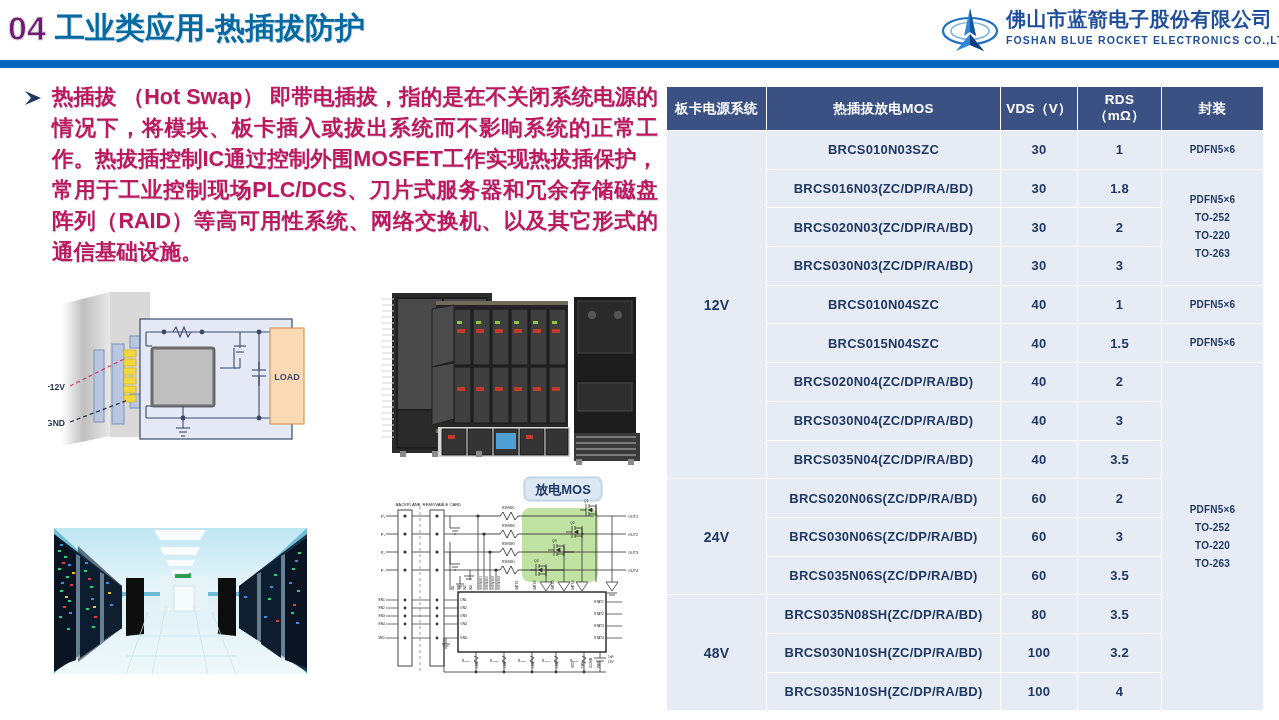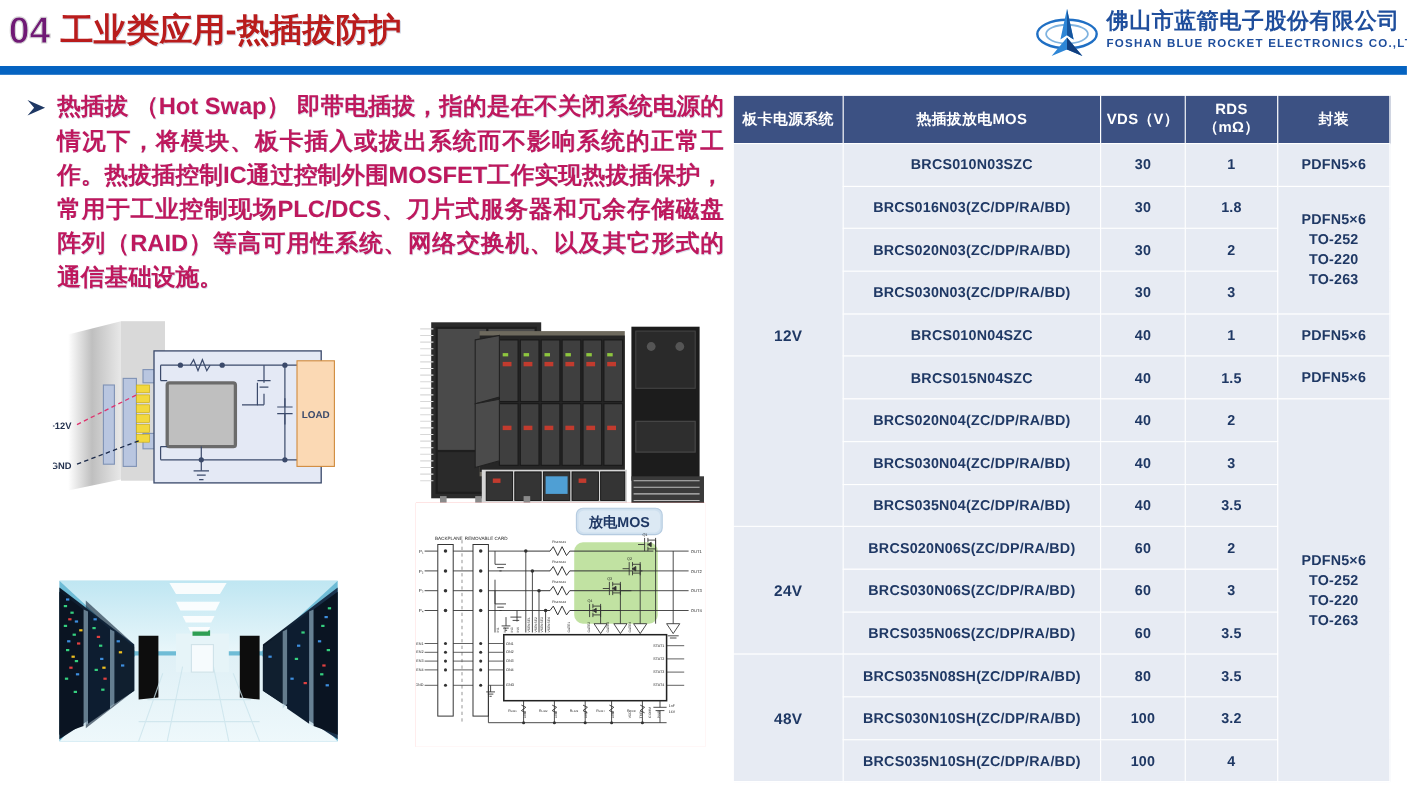--- a/index.html
+++ b/index.html
@@ -13,21 +13,21 @@
   
   .slide-header{position:absolute;left:0;top:0;width:1279px;height:68px;}
   .hdr-num{
     position:absolute;left:8px;top:8px;
     font-size:34px;font-weight:bold;color:#701a75;
     -webkit-text-stroke:1px #d8d8d8;
     letter-spacing:0px;line-height:40px;
   }
   .hdr-title{
     position:absolute;left:55px;top:5px;
-    font-size:30px;font-weight:bold;color:#b91c1c;
+    font-size:30px;font-weight:bold;color:#0369a1;
     letter-spacing:0px;line-height:46px;
     text-shadow:1px 1px 0 rgba(120,140,180,.35);
   }
   .hdr-rule{position:absolute;left:0;top:60px;width:1279px;height:8px;background:#0563C1;}
 
   
   .logo-wrap{position:absolute;left:940px;top:6px;width:332px;height:48px;}
   .logo-mark{position:absolute;left:0;top:0;width:60px;height:48px;}
   .logo-cn{
     position:absolute;left:66px;top:0px;
@@ -48,42 +48,42 @@
     font-size:21.5px;font-weight:bold;color:#be185d;
     line-height:31px;text-align:justify;letter-spacing:0px;
     text-shadow:.7px .7px 0 rgba(140,160,200,.35);
   }
 
   
   .fig{position:absolute;overflow:hidden;}
   .fig-schematic{left:48px;top:286px;width:267px;height:178px;}
   .fig-blade{left:378px;top:283px;width:263px;height:187px;}
   .fig-datacenter{left:48px;top:516px;width:265px;height:178px;}
-  .fig-circuit{left:378px;top:457px;width:263px;height:222px;background:#fca5a5;}
+  .fig-circuit{left:378px;top:472px;width:263px;height:222px;background:#ec4899;}
 
   
   .tbl{
     position:absolute;left:666px;top:86px;
     width:597px;border-collapse:collapse;
     table-layout:fixed;
   }
   .tbl th{
     background:#3C5183;color:#ffffff;
     font-size:13.5px;font-weight:bold;
     height:43px;padding:0 2px;text-align:center;vertical-align:middle;
     border:1px solid #ffffff;letter-spacing:.3px;
   }
   .tbl td{
     background:#E7EBF3;color:#1F3864;
     font-size:13px;font-weight:bold;
     height:37.7px;padding:0 9px;text-align:center;vertical-align:middle;
     border:1px solid #ffffff;letter-spacing:.2px;
   }
   .tbl td.grp{font-size:14px;}
-  .tbl td.pkg{font-size:13px;line-height:18px;}
+  .tbl td.pkg{font-size:10px;line-height:18px;}
   .c1{width:100px;} .c2{width:234px;} .c3{width:77px;} .c4{width:84px;} .c5{width:102px;}
 </style>
 </head>
 <body>
 
 <div class="slide-header">
   <div class="hdr-num">04</div>
   <div class="hdr-title">工业类应用-热插拔防护</div>
   <div class="hdr-rule"></div>
 

